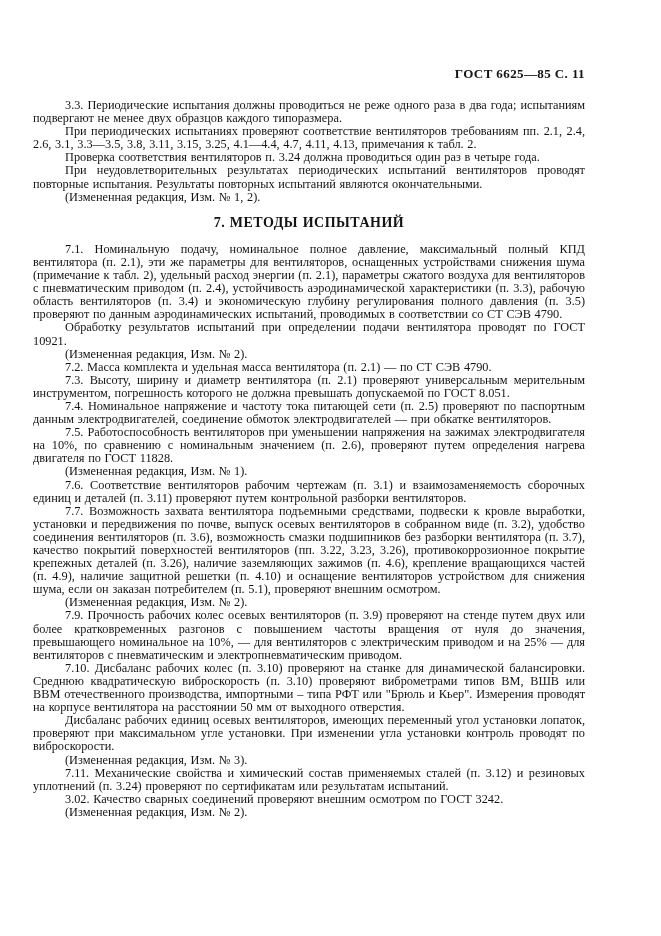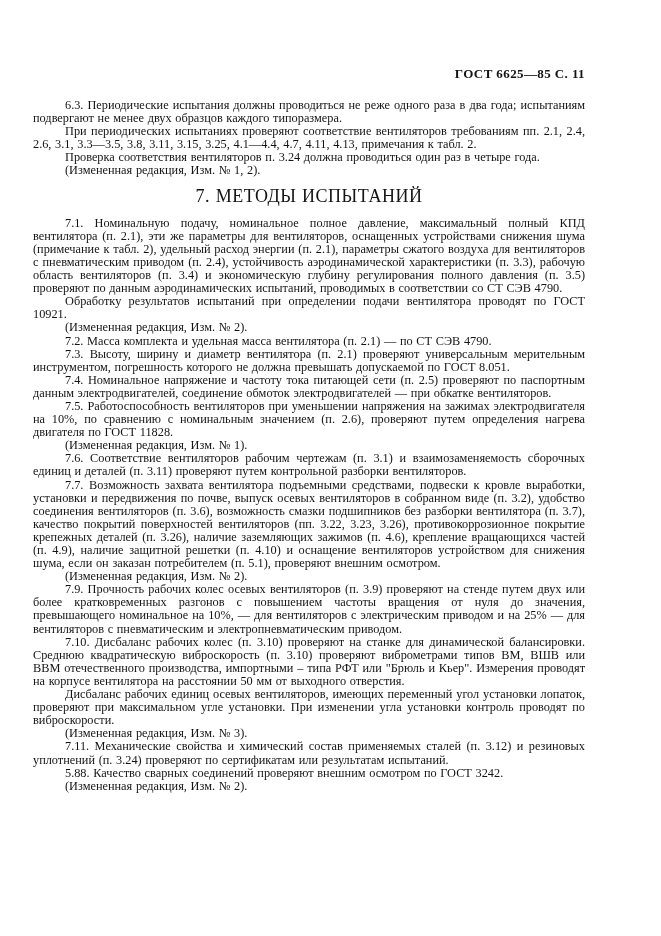--- a/index.html
+++ b/index.html
@@ -37,51 +37,52 @@
   p.para {
     text-indent: 32px;
     margin: 0;
   }
   p.para.revision {
     font-weight: normal;
   }
   p.para.heading {
     text-indent: 0;
     text-align: center;
-    font-weight: normal;
-    font-size: 18px;
+    font-weight: bold;
+    font-size: 14px;
     letter-spacing: 0.5px;
     margin: 12px 0 14px 0;
   }
 </style>
 </head>
 <body>
 
 <div class="page">
   <div class="page-header">
     <span>ГОСТ 6625—85 С. 11</span>
   </div>
   <div class="doc-body">
-      <p class="para body">6.3. Периодические испытания должны проводиться не реже одного раза в два года; испытаниям подвергают не менее двух образцов каждого типоразмера.</p>
+      <p class="para body">3.3. Периодические испытания должны проводиться не реже одного раза в два года; испытаниям подвергают не менее двух образцов каждого типоразмера.</p>
       <p class="para body">При периодических испытаниях проверяют соответствие вентиляторов требованиям пп. 2.1, 2.4, 2.6, 3.1, 3.3—3.5, 3.8, 3.11, 3.15, 3.25, 4.1—4.4, 4.7, 4.11, 4.13, примечания к табл. 2.</p>
       <p class="para body">Проверка соответствия вентиляторов п. 3.24 должна проводиться один раз в четыре года.</p>
+      <p class="para body">При неудовлетворительных результатах периодических испытаний вентиляторов проводят повторные испытания. Результаты повторных испытаний являются окончательными.</p>
       <p class="para revision">(Измененная редакция, Изм. № 1, 2).</p>
       <p class="para heading">7. МЕТОДЫ ИСПЫТАНИЙ</p>
       <p class="para body">7.1. Номинальную подачу, номинальное полное давление, максимальный полный КПД вентилятора (п. 2.1), эти же параметры для вентиляторов, оснащенных устройствами снижения шума (примечание к табл. 2), удельный расход энергии (п. 2.1), параметры сжатого воздуха для вентиляторов с пневматическим приводом (п. 2.4), устойчивость аэродинамической характеристики (п. 3.3), рабочую область вентиляторов (п. 3.4) и экономическую глубину регулирования полного давления (п. 3.5) проверяют по данным аэродинамических испытаний, проводимых в соответствии со СТ СЭВ 4790.</p>
       <p class="para body">Обработку результатов испытаний при определении подачи вентилятора проводят по ГОСТ 10921.</p>
       <p class="para revision">(Измененная редакция, Изм. № 2).</p>
       <p class="para body">7.2. Масса комплекта и удельная масса вентилятора (п. 2.1) — по СТ СЭВ 4790.</p>
       <p class="para body">7.3. Высоту, ширину и диаметр вентилятора (п. 2.1) проверяют универсальным мерительным инструментом, погрешность которого не должна превышать допускаемой по ГОСТ 8.051.</p>
       <p class="para body">7.4. Номинальное напряжение и частоту тока питающей сети (п. 2.5) проверяют по паспортным данным электродвигателей, соединение обмоток электродвигателей — при обкатке вентиляторов.</p>
       <p class="para body">7.5. Работоспособность вентиляторов при уменьшении напряжения на зажимах электродвигателя на 10%, по сравнению с номинальным значением (п. 2.6), проверяют путем определения нагрева двигателя по ГОСТ 11828.</p>
       <p class="para revision">(Измененная редакция, Изм. № 1).</p>
       <p class="para body">7.6. Соответствие вентиляторов рабочим чертежам (п. 3.1) и взаимозаменяемость сборочных единиц и деталей (п. 3.11) проверяют путем контрольной разборки вентиляторов.</p>
       <p class="para body">7.7. Возможность захвата вентилятора подъемными средствами, подвески к кровле выработки, установки и передвижения по почве, выпуск осевых вентиляторов в собранном виде (п. 3.2), удобство соединения вентиляторов (п. 3.6), возможность смазки подшипников без разборки вентилятора (п. 3.7), качество покрытий поверхностей вентиляторов (пп. 3.22, 3.23, 3.26), противокоррозионное покрытие крепежных деталей (п. 3.26), наличие заземляющих зажимов (п. 4.6), крепление вращающихся частей (п. 4.9), наличие защитной решетки (п. 4.10) и оснащение вентиляторов устройством для снижения шума, если он заказан потребителем (п. 5.1), проверяют внешним осмотром.</p>
       <p class="para revision">(Измененная редакция, Изм. № 2).</p>
       <p class="para body">7.9. Прочность рабочих колес осевых вентиляторов (п. 3.9) проверяют на стенде путем двух или более кратковременных разгонов с повышением частоты вращения от нуля до значения, превышающего номинальное на 10%, — для вентиляторов с электрическим приводом и на 25% — для вентиляторов с пневматическим и электропневматическим приводом.</p>
       <p class="para body">7.10. Дисбаланс рабочих колес (п. 3.10) проверяют на станке для динамической балансировки. Среднюю квадратическую виброскорость (п. 3.10) проверяют виброметрами типов ВМ, ВШВ или ВВМ отечественного производства, импортными – типа РФТ или "Брюль и Кьер". Измерения проводят на корпусе вентилятора на расстоянии 50 мм от выходного отверстия.</p>
       <p class="para body">Дисбаланс рабочих единиц осевых вентиляторов, имеющих переменный угол установки лопаток, проверяют при максимальном угле установки. При изменении угла установки контроль проводят по виброскорости.</p>
       <p class="para revision">(Измененная редакция, Изм. № 3).</p>
       <p class="para body">7.11. Механические свойства и химический состав применяемых сталей (п. 3.12) и резиновых уплотнений (п. 3.24) проверяют по сертификатам или результатам испытаний.</p>
-      <p class="para body">5.88. Качество сварных соединений проверяют внешним осмотром по ГОСТ 3242.</p>
+      <p class="para body">3.02. Качество сварных соединений проверяют внешним осмотром по ГОСТ 3242.</p>
       <p class="para revision">(Измененная редакция, Изм. № 2).</p>
     </div>
 </div>
 
 </body></html>

